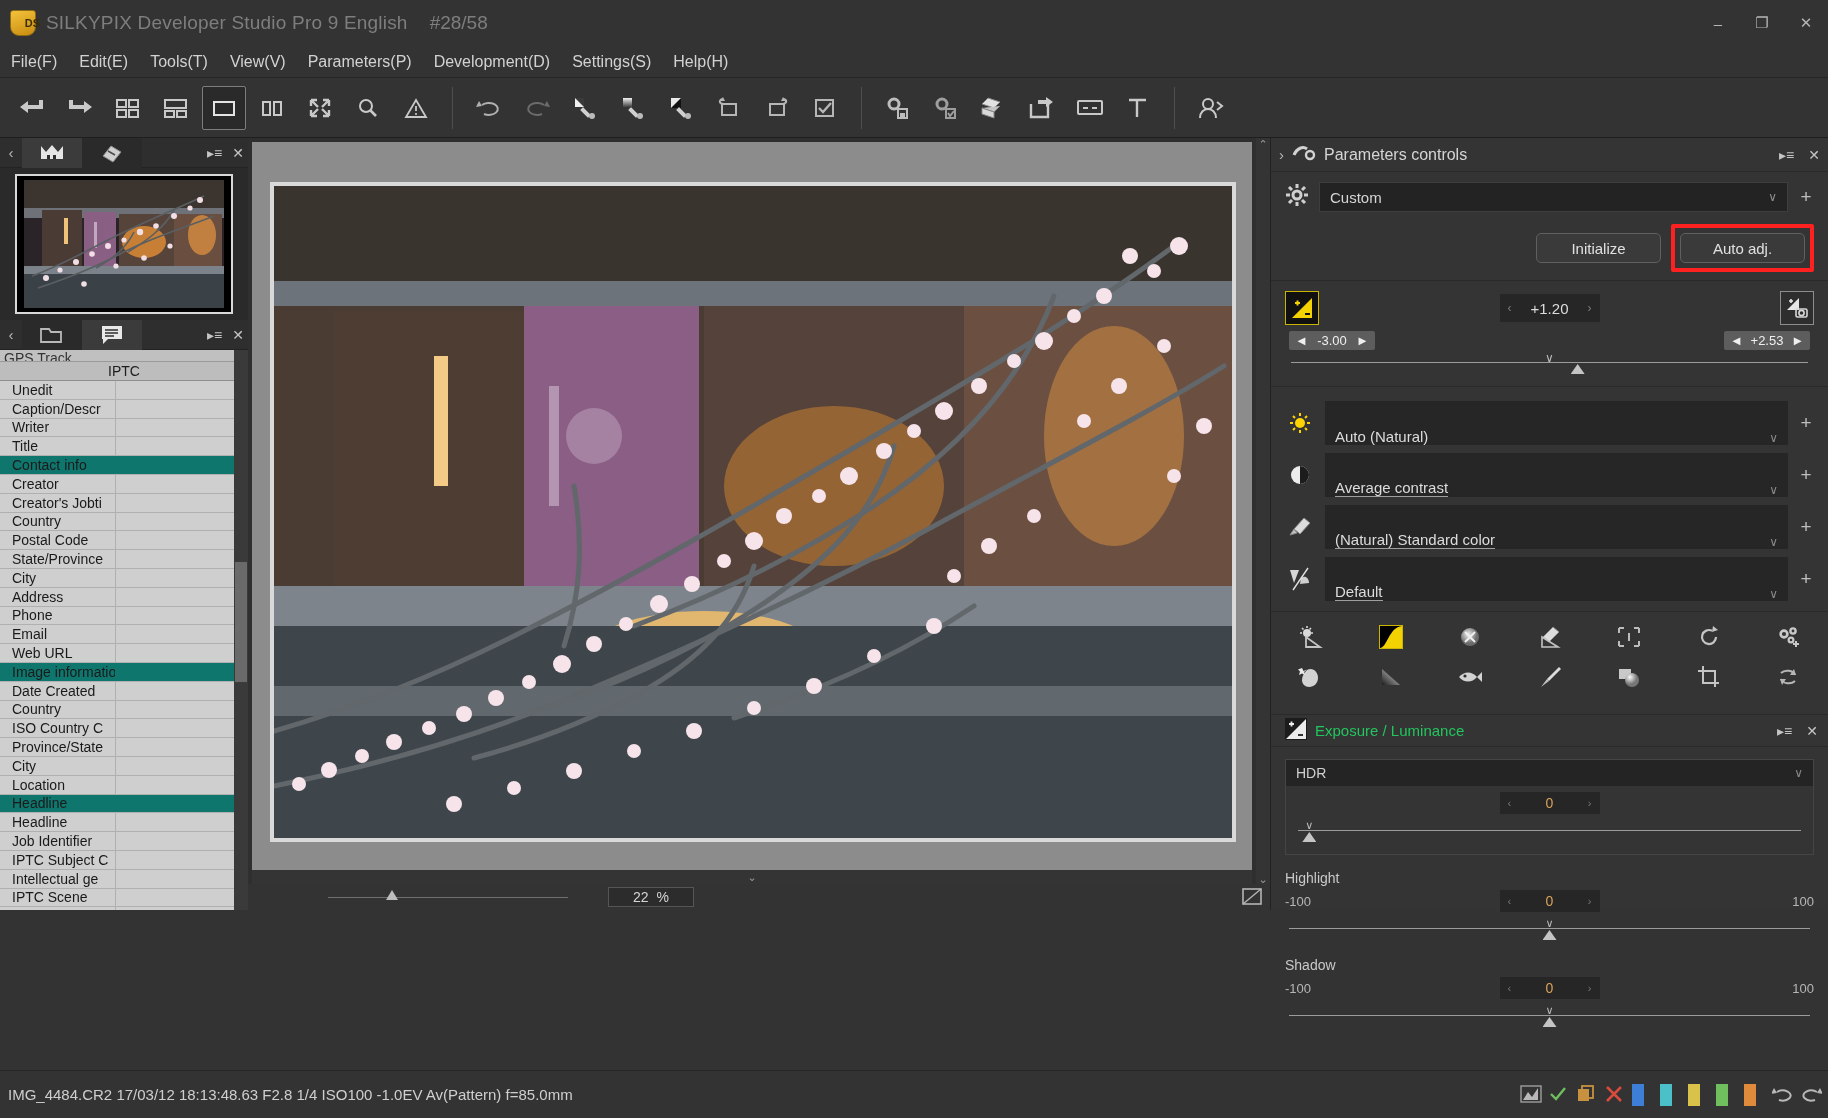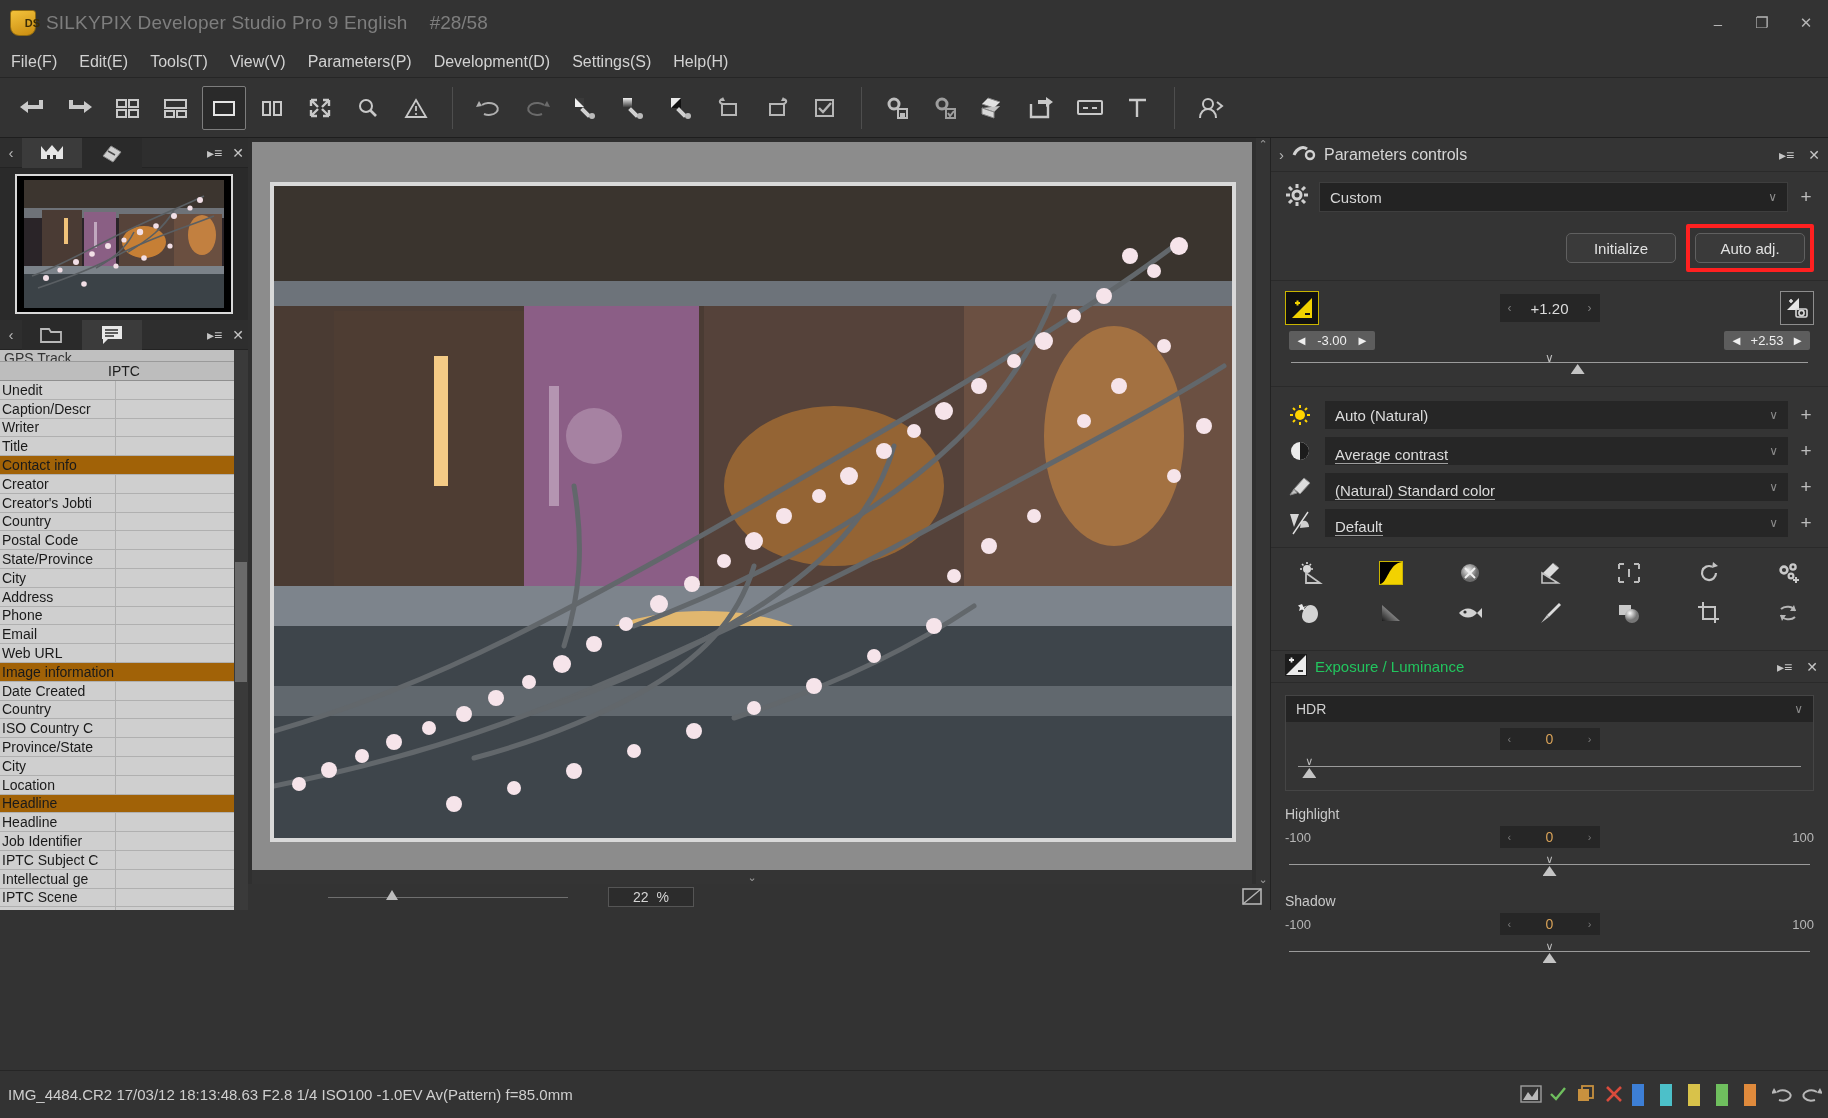--- a/index.html
+++ b/index.html
@@ -98,22 +98,22 @@
                    font-size: 14px; color: #333; overflow: hidden; padding-left: 4px; }
   .iptc-header {
     height: 19px; background: #bdbdbd; border-bottom: 1px solid #8f8f8f;
     text-align: center; font-size: 14px; color: #1d1d1d; line-height: 19px;
   }
   .iptc-row {
     height: 18.8px; display: flex; align-items: center;
     border-bottom: 1px solid #b0b0b0; font-size: 14px; color: #1a1a1a;
     background: #cfcfcf;
   }
-  .iptc-row.section { background: #a16207; }
-  .iptc-row .lbl { width: 115px; padding-left: 2px; overflow: hidden; white-space: nowrap; }
+  .iptc-row.section { background: #0f766e; }
+  .iptc-row .lbl { width: 115px; padding-left: 12px; overflow: hidden; white-space: nowrap; }
   .iptc-row .val { flex: 1; border-left: 1px solid #b0b0b0; height: 100%;
                    display: flex; align-items: center; justify-content: flex-end;
                    padding-right: 3px; }
   .iptc-row.section .val { border-left: none; }
   .mini-sq { width: 6px; height: 6px; border: 1px solid #777; }
   .iptc-row.combo .val { justify-content: flex-end; }
   .chev { color: #555; font-size: 11px; }
 
   .iptc-scroll {
     position: absolute; right: 0; top: 0; width: 14px; height: 100%; background: #3a3a3a;
@@ -175,21 +175,21 @@
   .preset-select {
     flex: 1; height: 30px; background: #232323; border: 1px solid #3e3e3e;
     display: flex; align-items: center; padding: 0 10px; font-size: 15px; color: #d5d5d5;
     position: relative;
   }
   .preset-select .chevd { position: absolute; right: 10px; color: #8e8e8e; font-size: 12px; }
   .plus { color: #bdbdbd; font-size: 19px; width: 16px; text-align: center; }
 
   .btn-row { display: flex; justify-content: flex-end; gap: 10px; margin-top: 12px; align-items: center; }
   .pbtn {
-    width: 110px; height: 30px; border-radius: 5px; background: #3a3a3a;
+    width: 125px; height: 30px; border-radius: 5px; background: #3a3a3a;
     border: 1px solid #606060; color: #e0e0e0; font-size: 15px;
     display: flex; align-items: center; justify-content: center;
   }
   .hl-box { padding: 5px; border: 4px solid #ff2020; border-radius: 2px; }
 
   .expo-block { padding: 10px 14px; border-bottom: 1px solid #2a2a2a; }
   .expo-top { display: flex; align-items: center; gap: 10px; }
   .ev-icon {
     width: 34px; height: 34px; border: 1px solid #c9b400; background: #111;
     display: flex; align-items: center; justify-content: center;
@@ -213,21 +213,21 @@
   .ev-track { position: relative; height: 22px; margin-top: 4px; }
   .ev-track .line { position: absolute; left: 6px; right: 6px; top: 8px; height: 1px; background: #9b9b9b; }
   .ev-track .v { position: absolute; left: 50%; top: -3px; transform: translateX(-50%); color: #bdbdbd; font-size: 12px; }
   .ev-track .knob { position: absolute; left: 54%; top: 10px; width: 14px; height: 10px;
                     background: #c4c4c4; clip-path: polygon(50% 0,100% 100%,0 100%); }
 
   .drop-block { padding: 6px 14px 10px 14px; border-bottom: 1px solid #2a2a2a; }
   .drop-row { display: flex; align-items: center; gap: 10px; margin-top: 8px; }
   .drop-icn { width: 30px; height: 26px; display: flex; align-items: center; justify-content: center; }
   .dsel {
-    flex: 1; height: 28px; background: #262626; display: flex; align-items: center;
+    flex: 1; height: 44px; background: #262626; display: flex; align-items: flex-end;
     padding: 0 10px; font-size: 15px; color: #dcdcdc; position: relative;
   }
   .dsel .txt.underlined { border-bottom: 1px solid #9e9e9e; margin-top: 8px; }
   .dsel .chevd { position: absolute; right: 10px; color: #8a8a8a; font-size: 12px; }
 
   .icon-grid { padding: 10px 14px 12px 14px; border-bottom: 1px solid #2a2a2a; }
   .ig-row { display: flex; justify-content: space-between; margin-bottom: 10px; padding: 0 8px; }
   .ig-btn { width: 36px; height: 30px; display: flex; align-items: center; justify-content: center; }
 
   .exl-header {

